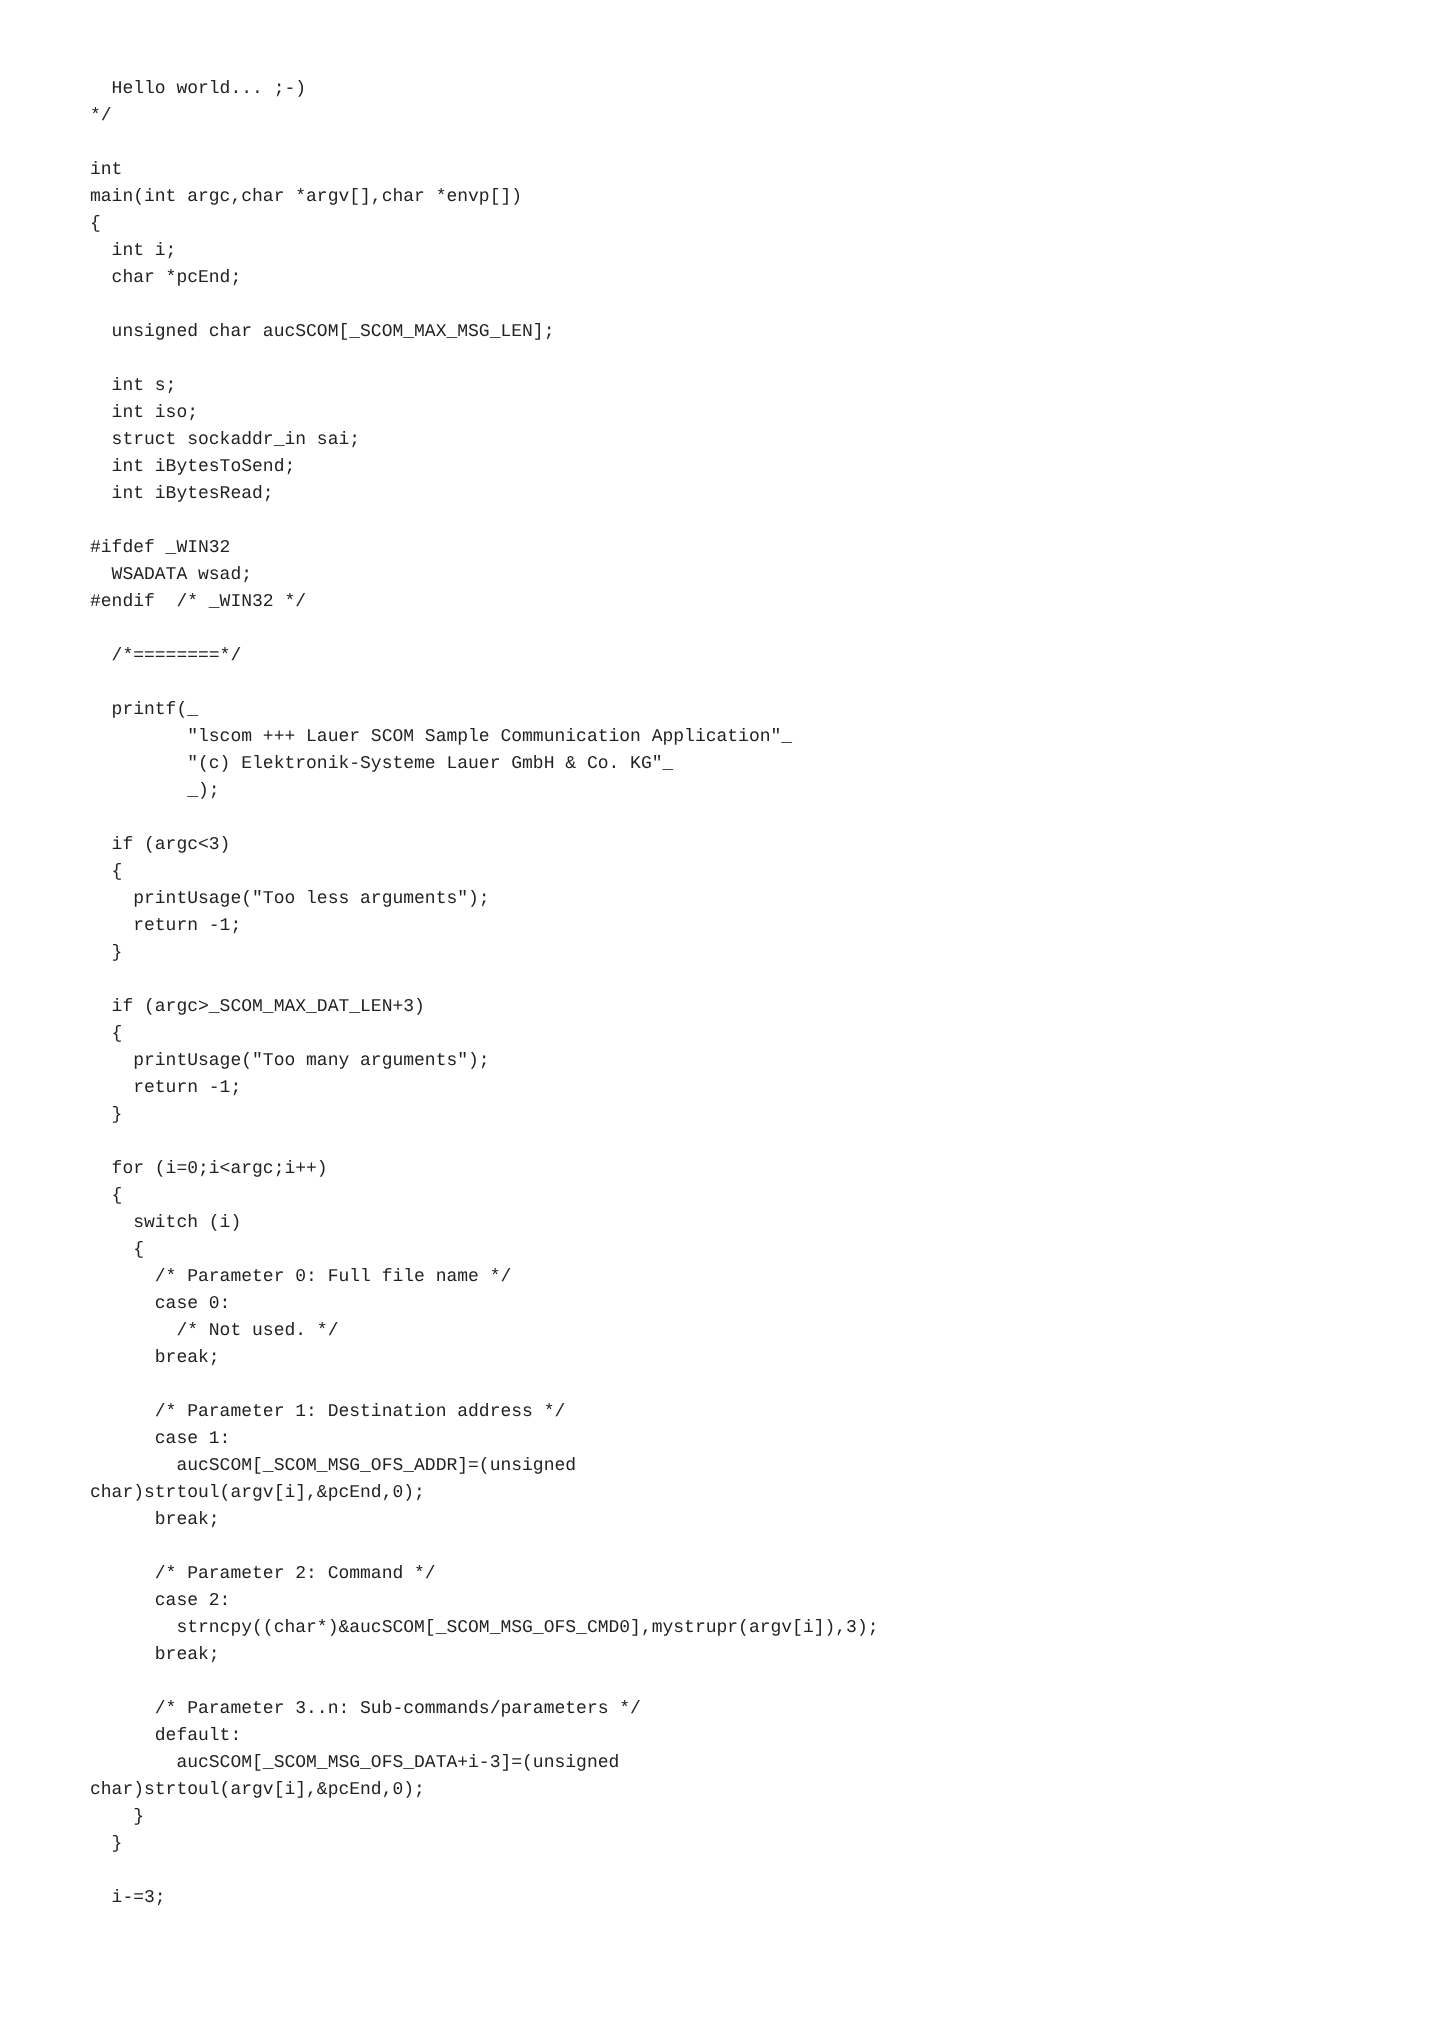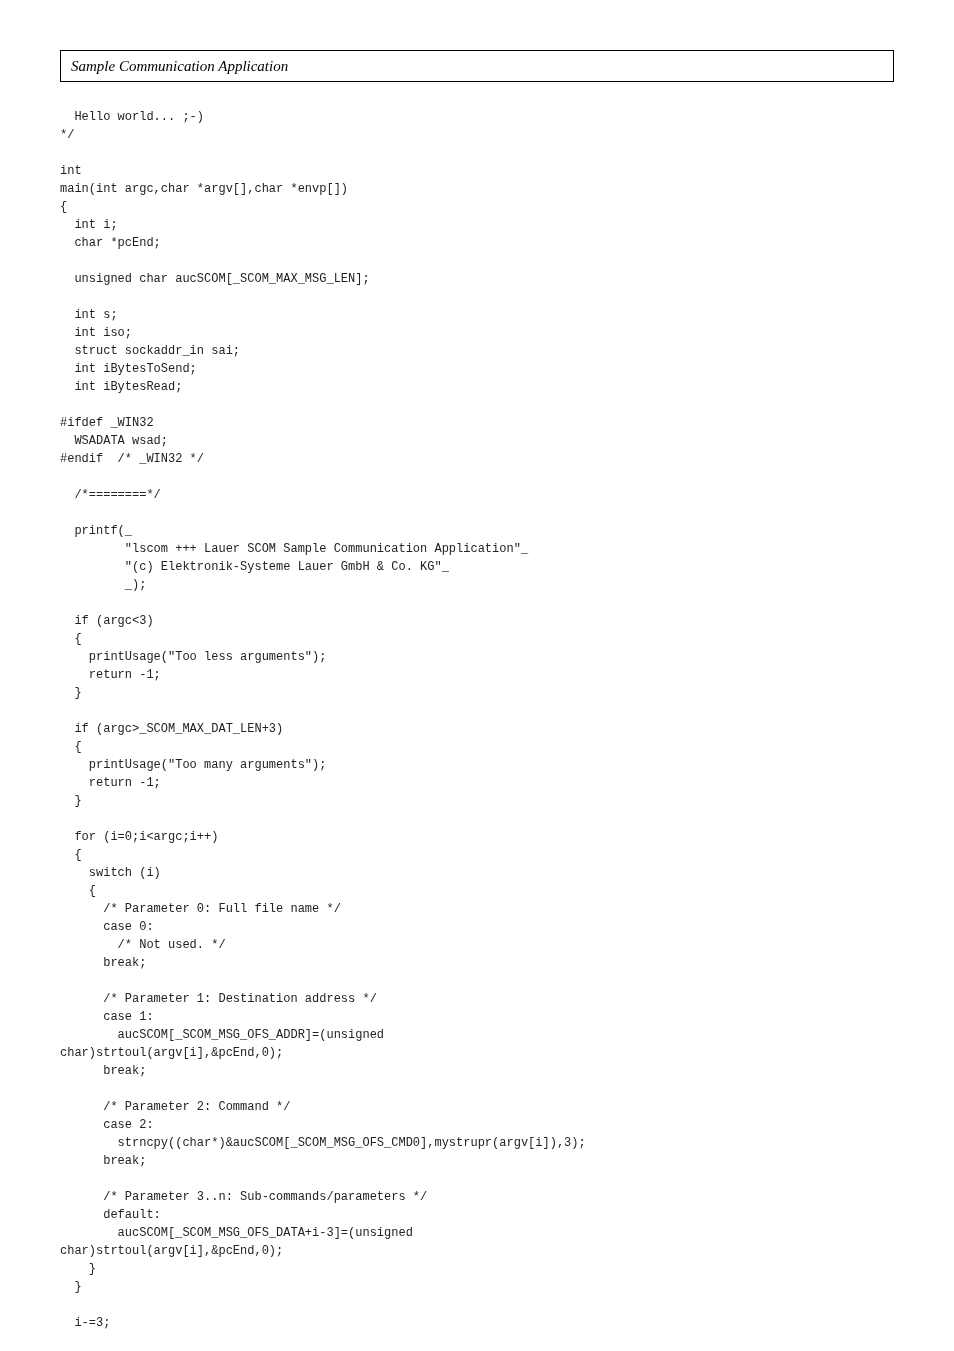--- a/index.html
+++ b/index.html
@@ -27,23 +27,20 @@
     font-size: 12px;
     line-height: 1.5;
     white-space: pre;
     color: #222;
   }
 </style>
 </head>
 <body>
 
 <div class="page">
-  <div class="header-box">
-    <span class="header-title">Sample Communication Application</span>
-  </div>
   <div class="code-block">  Hello world... ;-)
 */
 
 int
 main(int argc,char *argv[],char *envp[])
 {
   int i;
   char *pcEnd;
 
   unsigned char aucSCOM[_SCOM_MAX_MSG_LEN];

